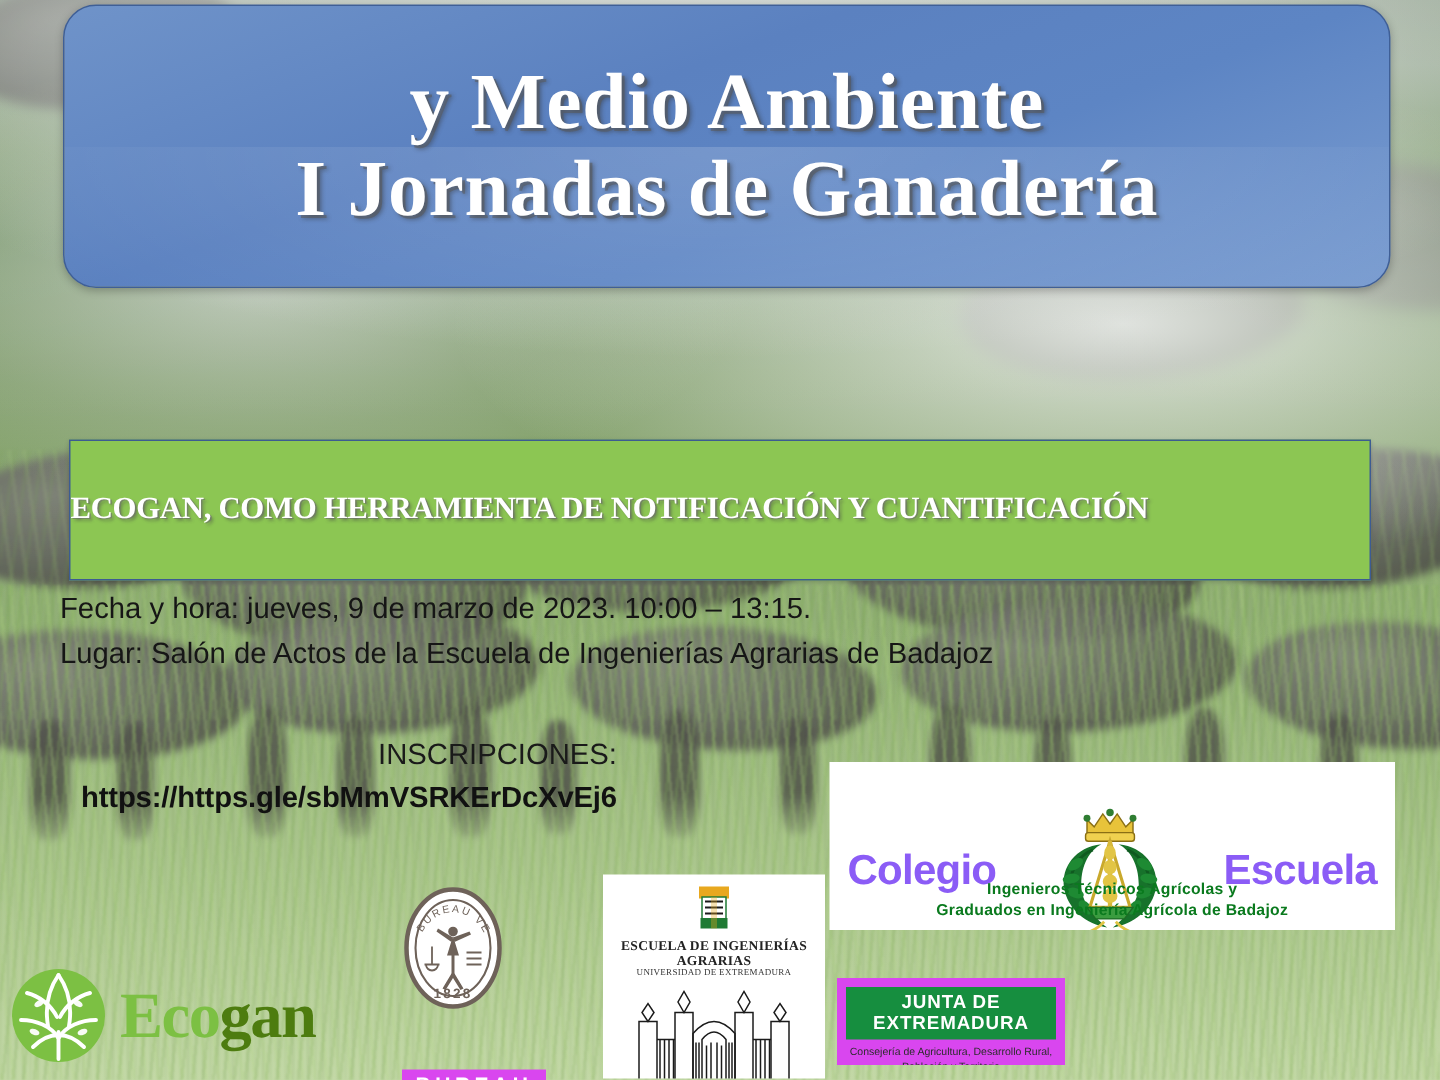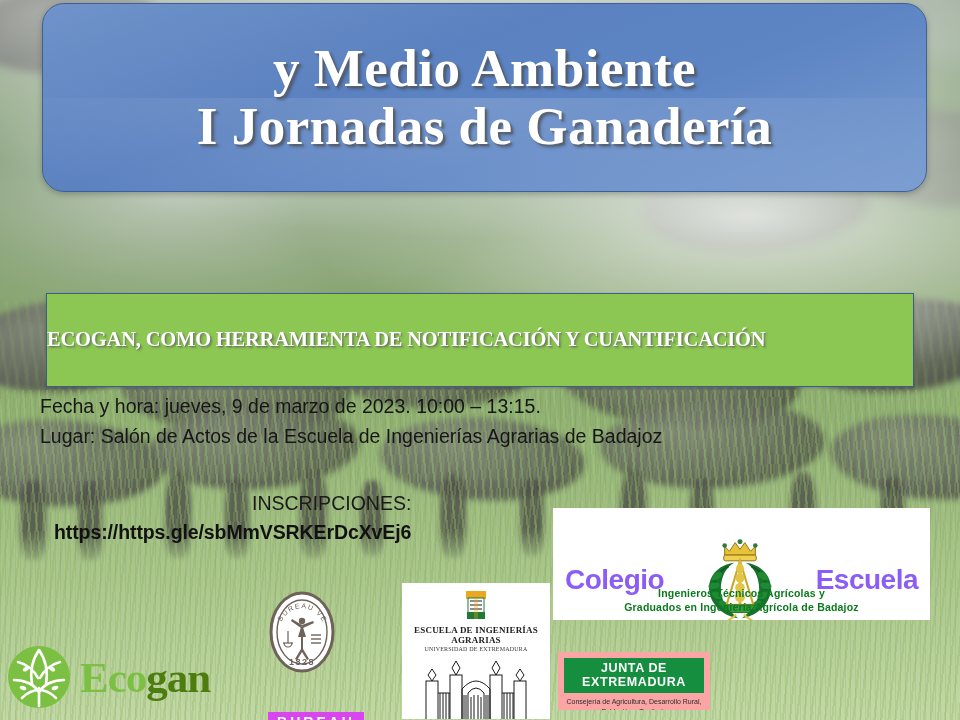--- a/index.html
+++ b/index.html
@@ -209,21 +209,21 @@
     line-height: 1.28;
     color: #0a7a1e;
     letter-spacing: 0.2px;
   }
   .crest { width: 96px; height: 92px; }
 
   
   #logo-junta {
     left: 558px; top: 652px;
     width: 152px; height: 58px;
-    background: #fca5a5;
+    background: #d946ef;
     overflow: hidden;
   }
   #logo-junta .jx-bar {
     margin: 6px 6px 0 6px;
     background: #168e3f;
     color: #ffffff;
     font-family: "Liberation Sans", sans-serif;
     font-weight: bold;
     font-size: 12.5px;
     letter-spacing: 0.6px;

